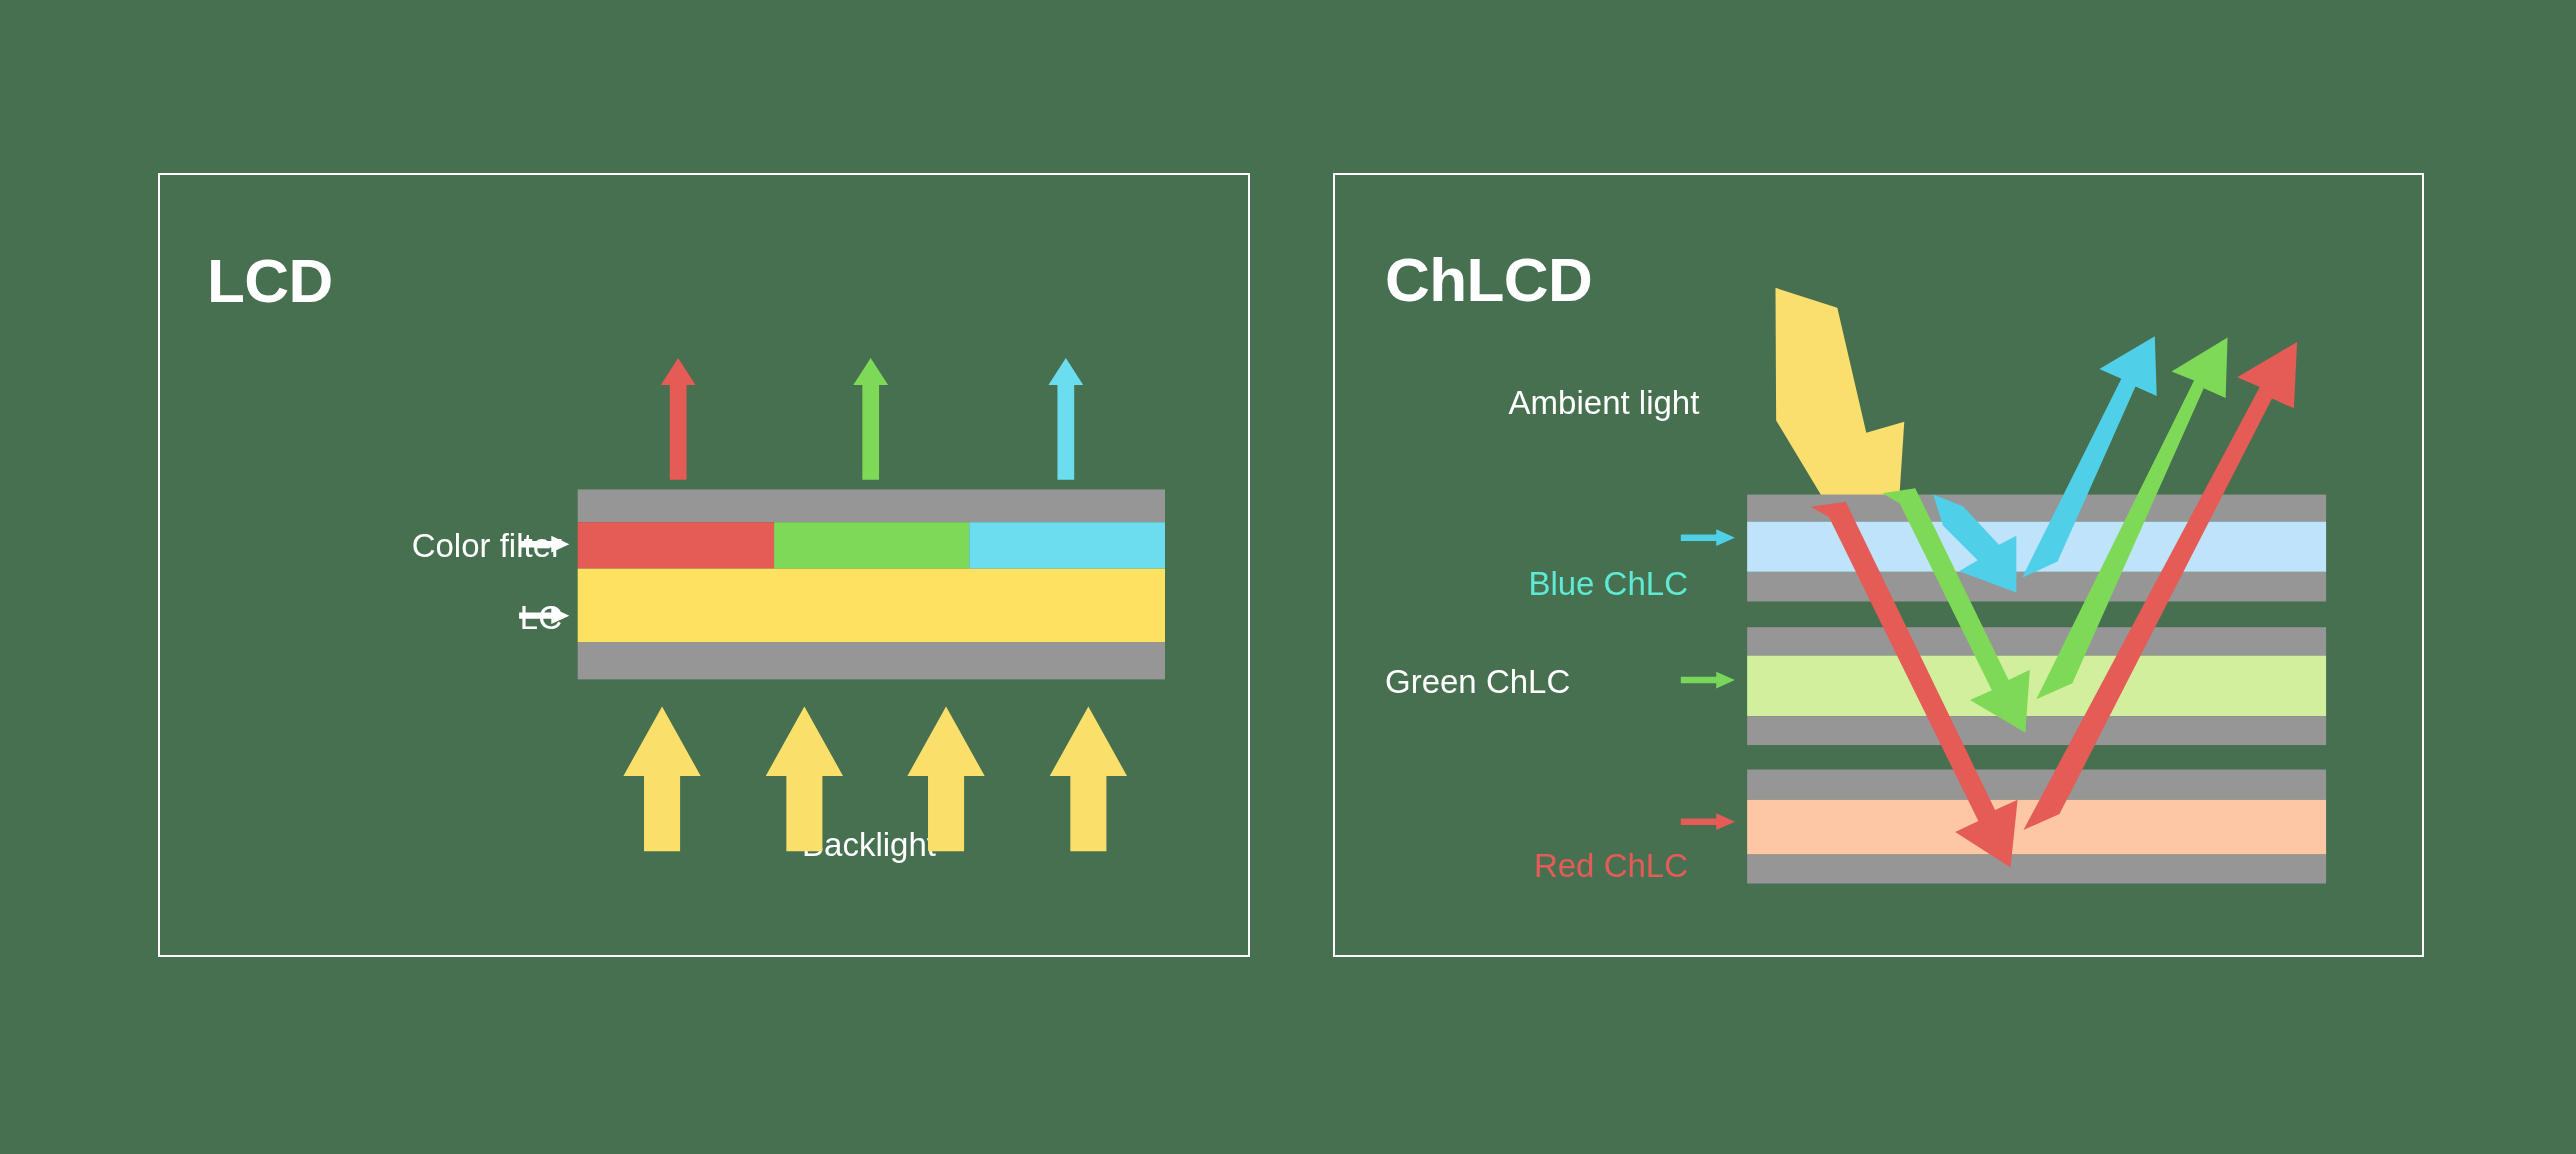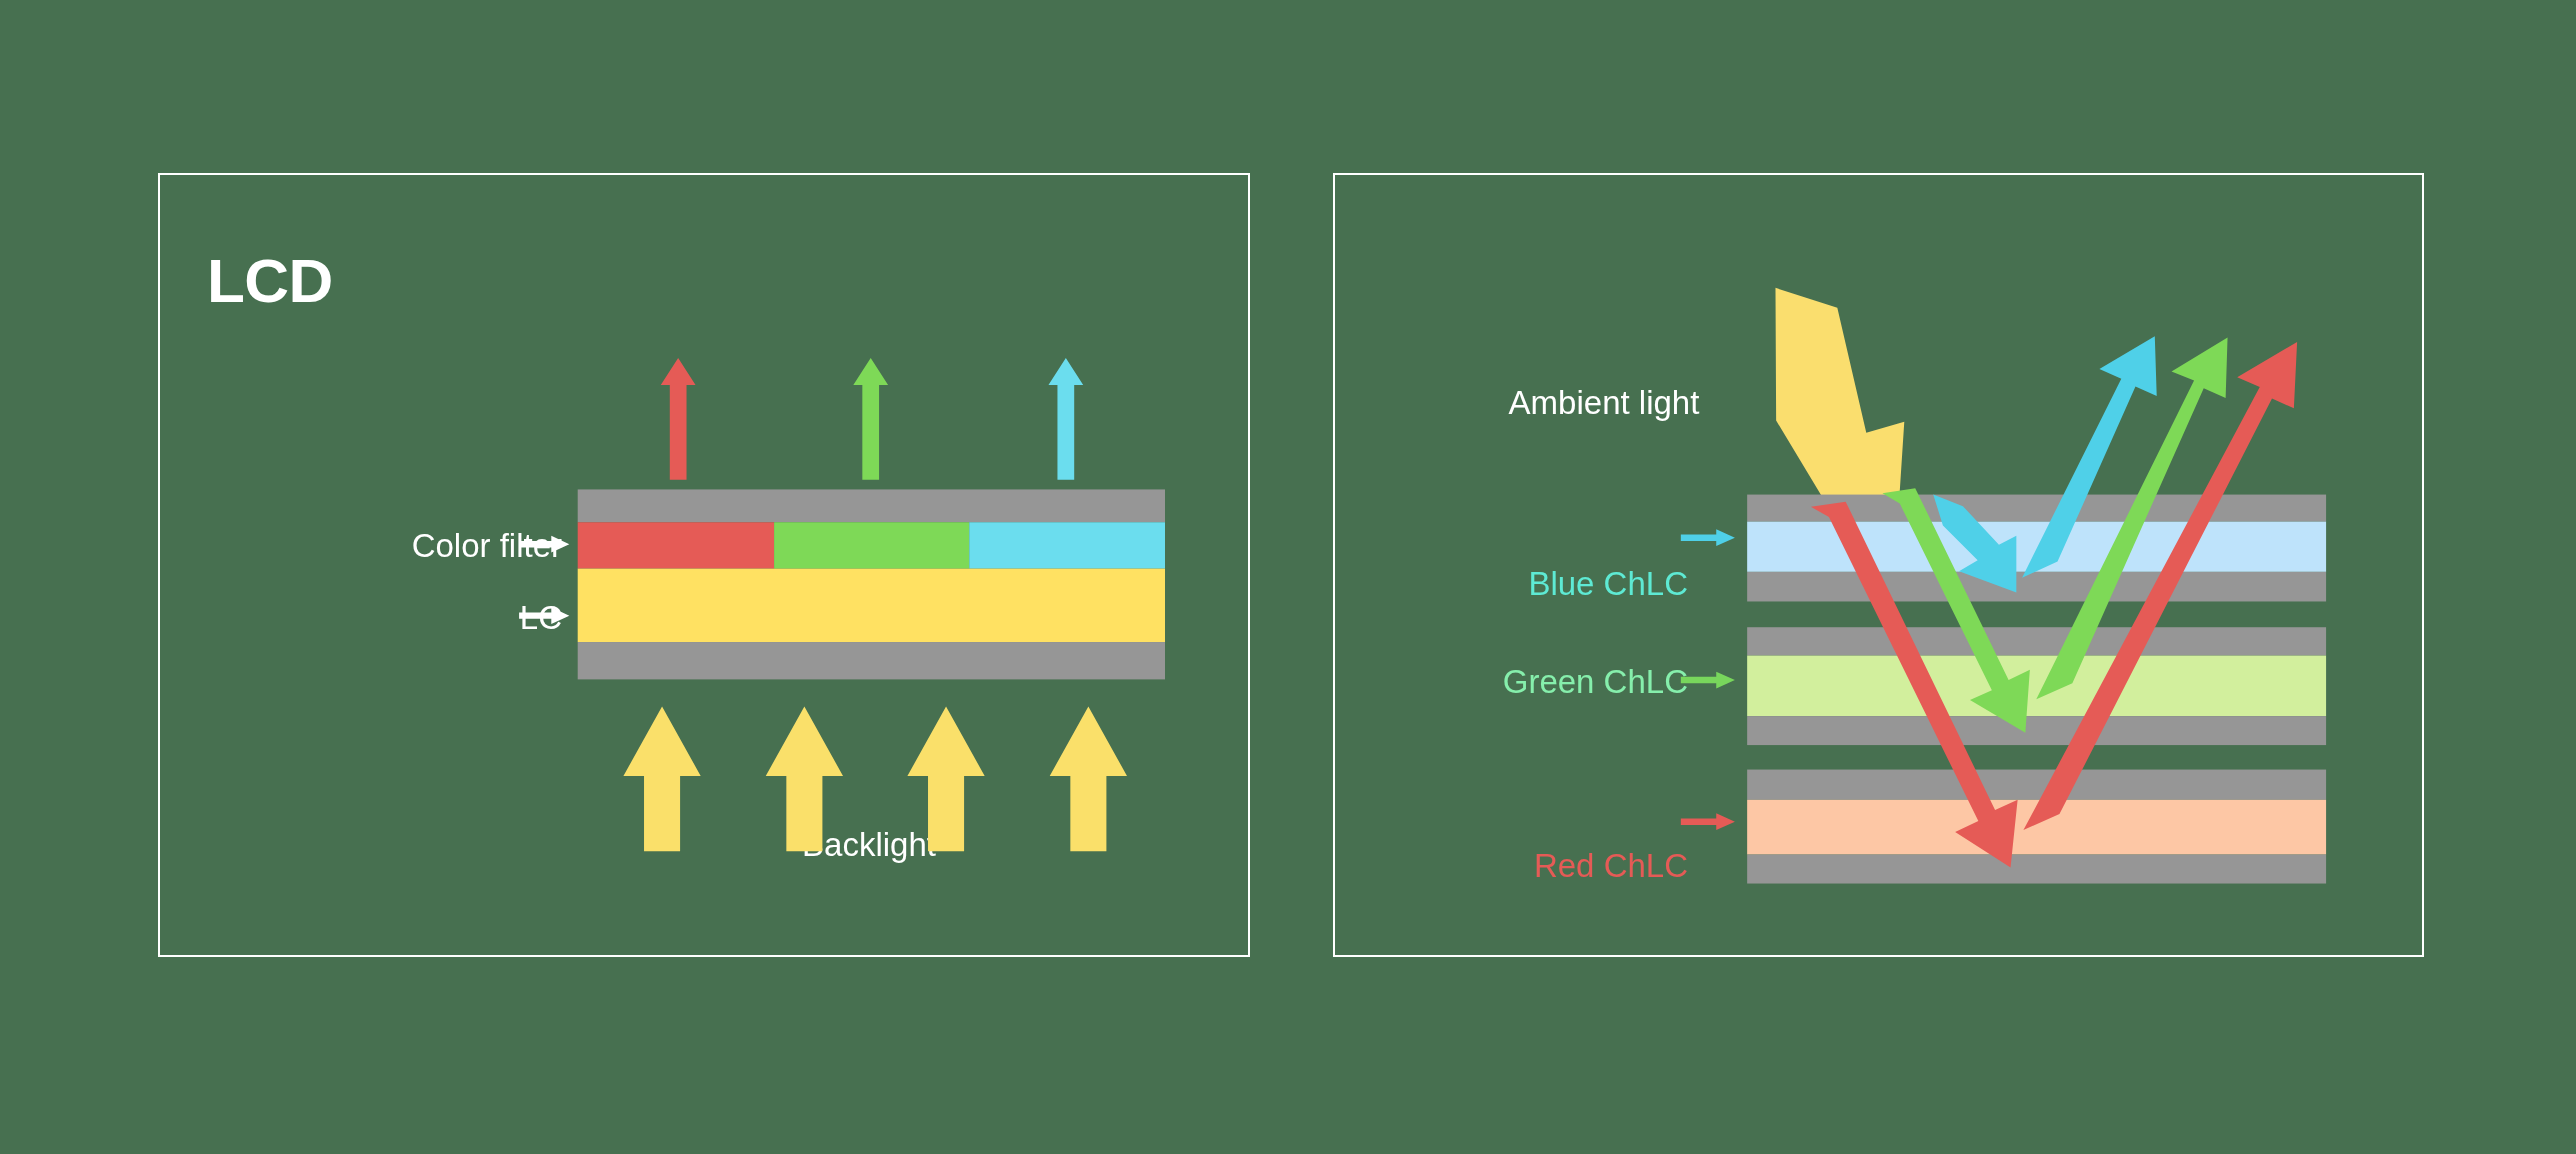--- a/index.html
+++ b/index.html
@@ -47,21 +47,21 @@
     white-space: nowrap;
     color: #ffffff;
   }
 
   #lbl-color-filter { left: 259px; top: 529px; width: 303px; text-align: right; }
   #lbl-lc           { left: 259px; top: 601px; width: 303px; text-align: right; }
   #lbl-backlight    { left: 663px; top: 828px; width: 412px; text-align: center; }
   #lbl-ambient      { left: 1443px; top: 386px; width: 322px; text-align: center; }
 
   #lbl-blue  { left: 1385px; top: 523px; width: 303px; text-align: right; color: #5eead4; margin-top: 44px; }
-  #lbl-green { left: 1385px; top: 665px; width: 303px; text-align: right; color: #86efac; }
+  #lbl-green { left: 1385px; top: 665px; width: 303px; text-align: left; color: #ffffff; }
   #lbl-red   { left: 1385px; top: 849px; width: 303px; text-align: right; color: #E55B56; }
 
   .svg-layer {
     position: absolute;
     left: 0; top: 0;
     width: 2576px;
     height: 1154px;
     pointer-events: none;
   }
 </style>
@@ -71,20 +71,21 @@
 <div class="stage">
 
   <div class="panel" id="panel-lcd"></div>
   <div class="panel-title" id="title-lcd">LCD</div>
 
   <div class="lbl" id="lbl-color-filter">Color filter</div>
   <div class="lbl" id="lbl-lc">LC</div>
   <div class="lbl" id="lbl-backlight">Backlight</div>
 
   <div class="panel" id="panel-chlcd"></div>
+  <div class="panel-title" id="title-chlcd">ChLCD</div>
 
   <div class="lbl" id="lbl-ambient">Ambient light</div>
   <div class="lbl" id="lbl-blue">Blue ChLC</div>
   <div class="lbl" id="lbl-green">Green ChLC</div>
   <div class="lbl" id="lbl-red">Red ChLC</div>
 
   <svg class="svg-layer" viewBox="0 0 4000 1792">
 
     <g>
       <path fill="#E55B56" d="M1040 745 L1040 598 L1026 598 L1053 556 L1080 598 L1066 598 L1066 745 Z"></path>

